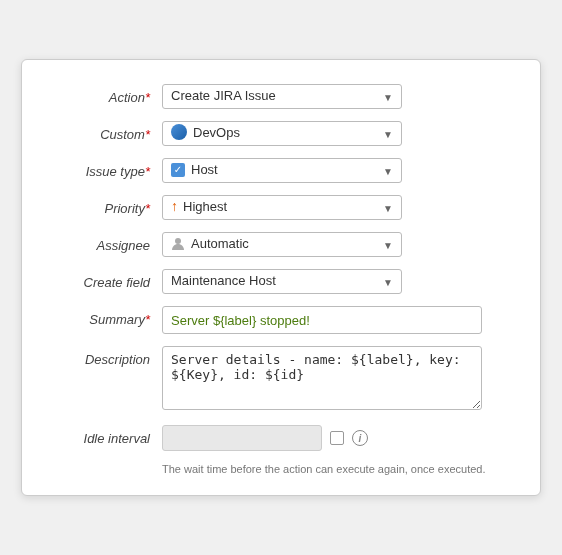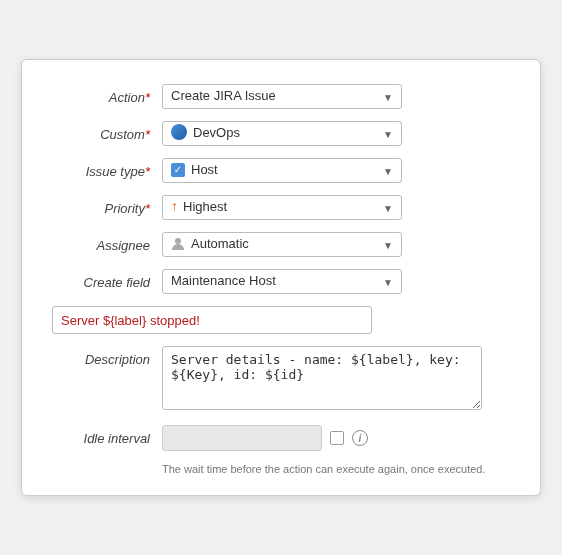--- a/index.html
+++ b/index.html
@@ -96,21 +96,21 @@
       margin-right: 5px;
       font-size: 14px;
       font-weight: bold;
     }
     .text-input {
       width: 320px;
       padding: 5px 8px;
       border: 1px solid #bbb;
       border-radius: 3px;
       font-size: 13px;
-      color: #b91c1c;
+      color: #4d7c0f;
       height: 28px;
     }
     .textarea-input {
       width: 320px;
       padding: 5px 8px;
       border: 1px solid #bbb;
       border-radius: 3px;
       font-size: 13px;
       color: #333;
       resize: vertical;
@@ -238,20 +238,23 @@
     </div>
     <div class="form-control-wrap">
       <div class="select-display">
         <span>Maintenance Host</span>
         <span class="arrow">▼</span>
       </div>
     </div>
   </div>
 
   <div class="form-row">
+    <div class="form-label">
+      <span>Summary</span><span class="required">*</span>
+    </div>
     <div class="form-control-wrap">
       <input type="text" class="text-input" value="Server ${label} stopped!" style="">
     </div>
   </div>
 
   <div class="form-row">
     <div class="form-label">
       <span>Description</span>
     </div>
     <div class="form-control-wrap">

